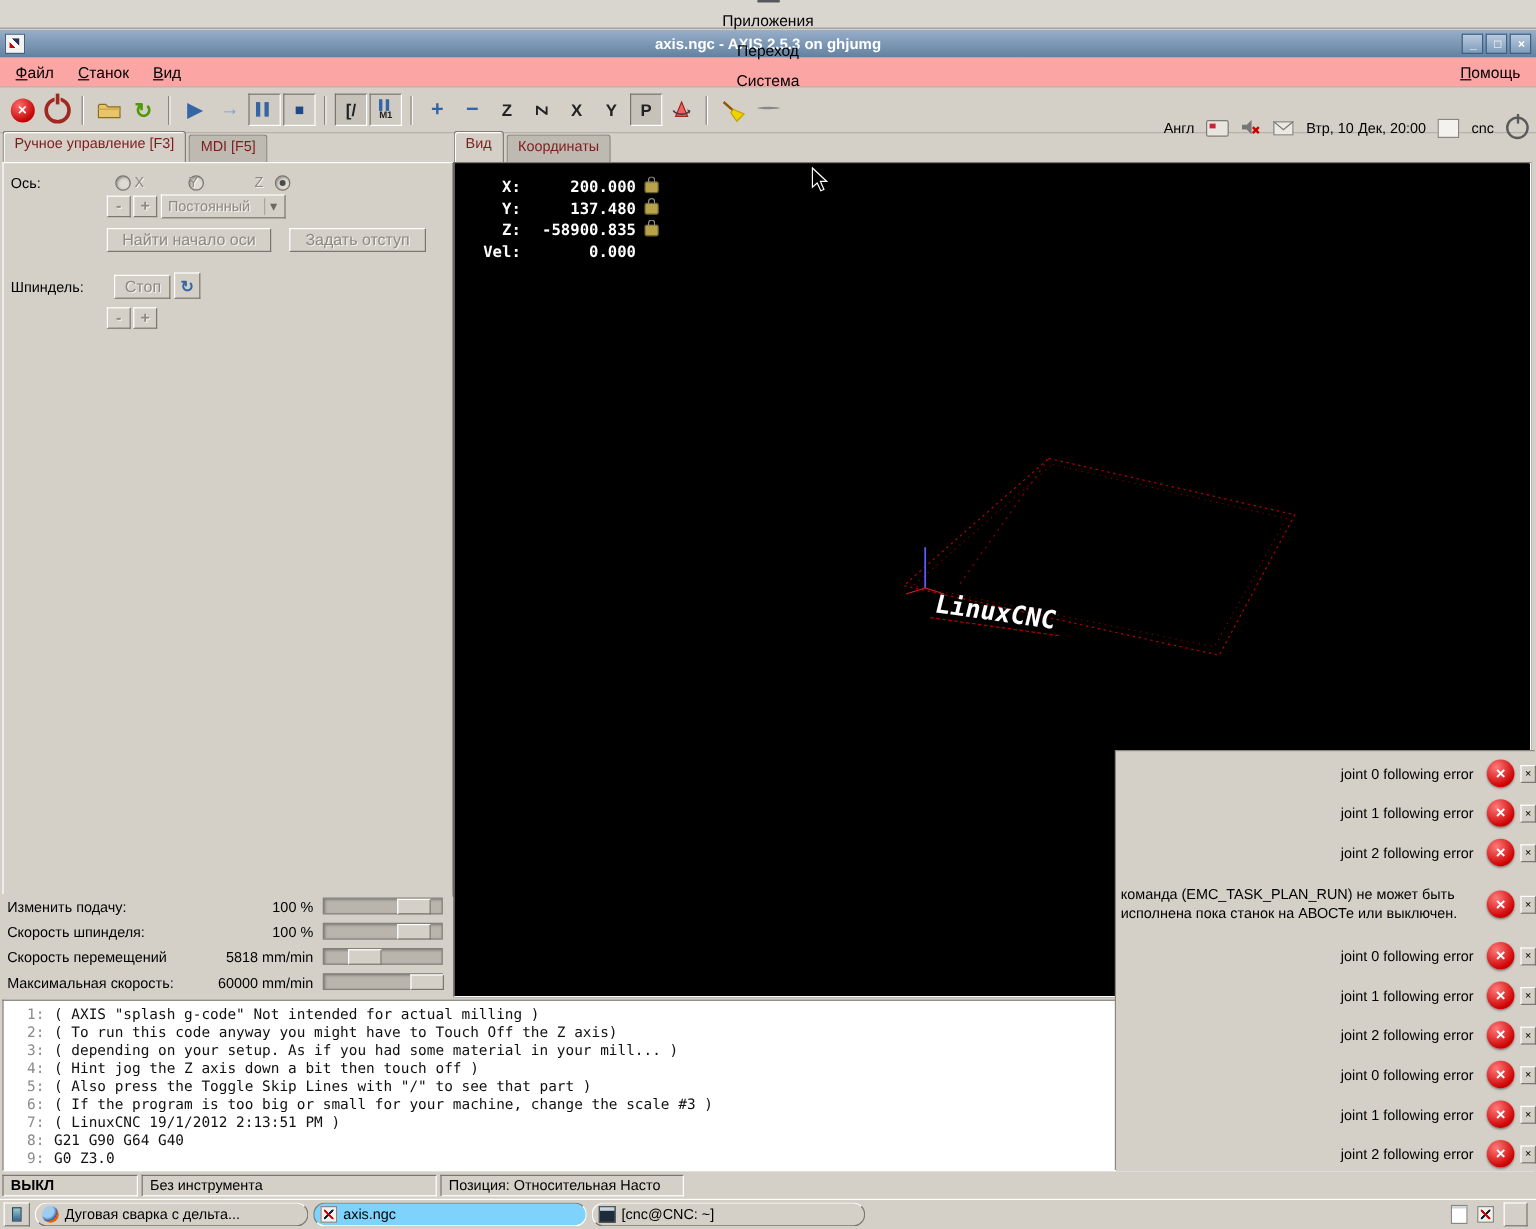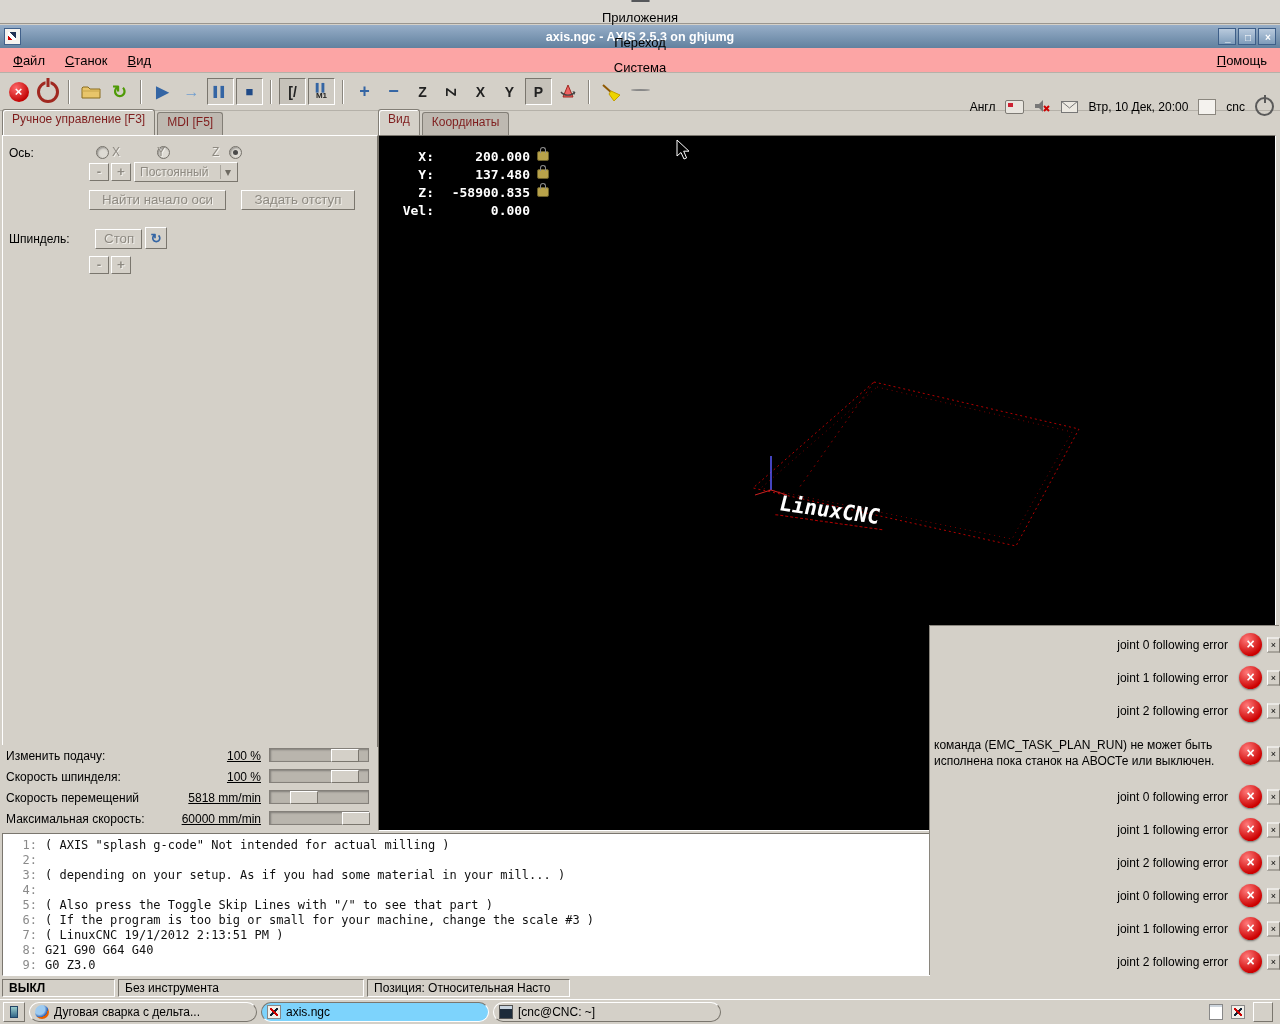--- a/index.html
+++ b/index.html
@@ -76,21 +76,21 @@
   .radio.sel::after{content:"";position:absolute;left:3px;top:3px;width:5px;height:5px;border-radius:50%;background:#4a4a4a;}
   .smallbtn{width:20px;height:18px;text-align:center;line-height:16px;font-weight:bold;padding:0;}
   .combo{display:flex;align-items:center;width:104px;height:20px;padding:0 2px 0 5px;box-sizing:border-box;}
   .combo .carrow{margin-left:auto;width:14px;text-align:center;border-left:1px solid #aaa69e;color:#6e6a62;}
   .wbtn{height:20px;padding:0 8px;text-align:center;line-height:18px;}
 
   
   #sliders{left:0;top:745px;width:377px;height:86px;background:#d4d0c8;}
   .srow{position:relative;height:21px;}
   .slabel{position:absolute;left:6px;top:4px;}
-  .sval{position:absolute;right:116px;top:4px;text-decoration:underline;}
+  .sval{position:absolute;right:116px;top:4px;}
   .trough{position:absolute;right:8px;top:3px;width:100px;height:14px;background:#b9b5ad;
           border:1px solid #84807a;box-shadow:inset 1px 1px 2px rgba(0,0,0,.3);box-sizing:border-box;}
   .shandle{position:absolute;top:0;width:26px;height:11px;background:#d4d0c8;
            border:1px solid;border-color:#fff #7a766e #7a766e #fff;}
 
   
   #righttabs{left:378px;top:111px;width:898px;}
   #preview{left:378px;top:135px;width:898px;height:696px;background:#000;
            border:1px solid;border-color:#7a766e #fff #fff #7a766e;box-sizing:border-box;}
   #coords{position:absolute;left:17px;top:11px;font-family:"DejaVu Sans Mono",monospace;
@@ -376,23 +376,23 @@
     <line x1="392" y1="354" x2="408" y2="359" stroke="#cc2222"></line>
     <g transform="translate(399,374) rotate(8)">
       <text x="0" y="0" font-family="'DejaVu Sans Mono',monospace" font-size="21" font-weight="bold" fill="#ffffff" transform="skewX(-6)">LinuxCNC</text>
       <line x1="-2" y1="5" x2="106" y2="5" stroke="#b40000" stroke-dasharray="3,2"></line>
     </g>
   </svg>
 </div>
 
 <div id="gcode" class="abs">
   <div class="gl"><span class="gn">1:</span><span class="gt">( AXIS "splash g-code" Not intended for actual milling )</span></div>
-  <div class="gl"><span class="gn">2:</span></div>
+  <div class="gl"><span class="gn">2:</span><span class="gt">( To run this code anyway you might have to Touch Off the Z axis)</span></div>
   <div class="gl"><span class="gn">3:</span><span class="gt">( depending on your setup. As if you had some material in your mill... )</span></div>
-  <div class="gl"><span class="gn">4:</span></div>
+  <div class="gl"><span class="gn">4:</span><span class="gt">( Hint jog the Z axis down a bit then touch off )</span></div>
   <div class="gl"><span class="gn">5:</span><span class="gt">( Also press the Toggle Skip Lines with "/" to see that part )</span></div>
   <div class="gl"><span class="gn">6:</span><span class="gt">( If the program is too big or small for your machine, change the scale #3 )</span></div>
   <div class="gl"><span class="gn">7:</span><span class="gt">( LinuxCNC 19/1/2012 2:13:51 PM )</span></div>
   <div class="gl"><span class="gn">8:</span><span class="gt">G21 G90 G64 G40</span></div>
   <div class="gl"><span class="gn">9:</span><span class="gt">G0 Z3.0</span></div>
 </div>
 
 <div id="statusbar" class="abs">
   <span class="scell" style="width:113px;font-weight:bold">ВЫКЛ</span>
   <span class="scell" style="width:246px">Без инструмента</span>

